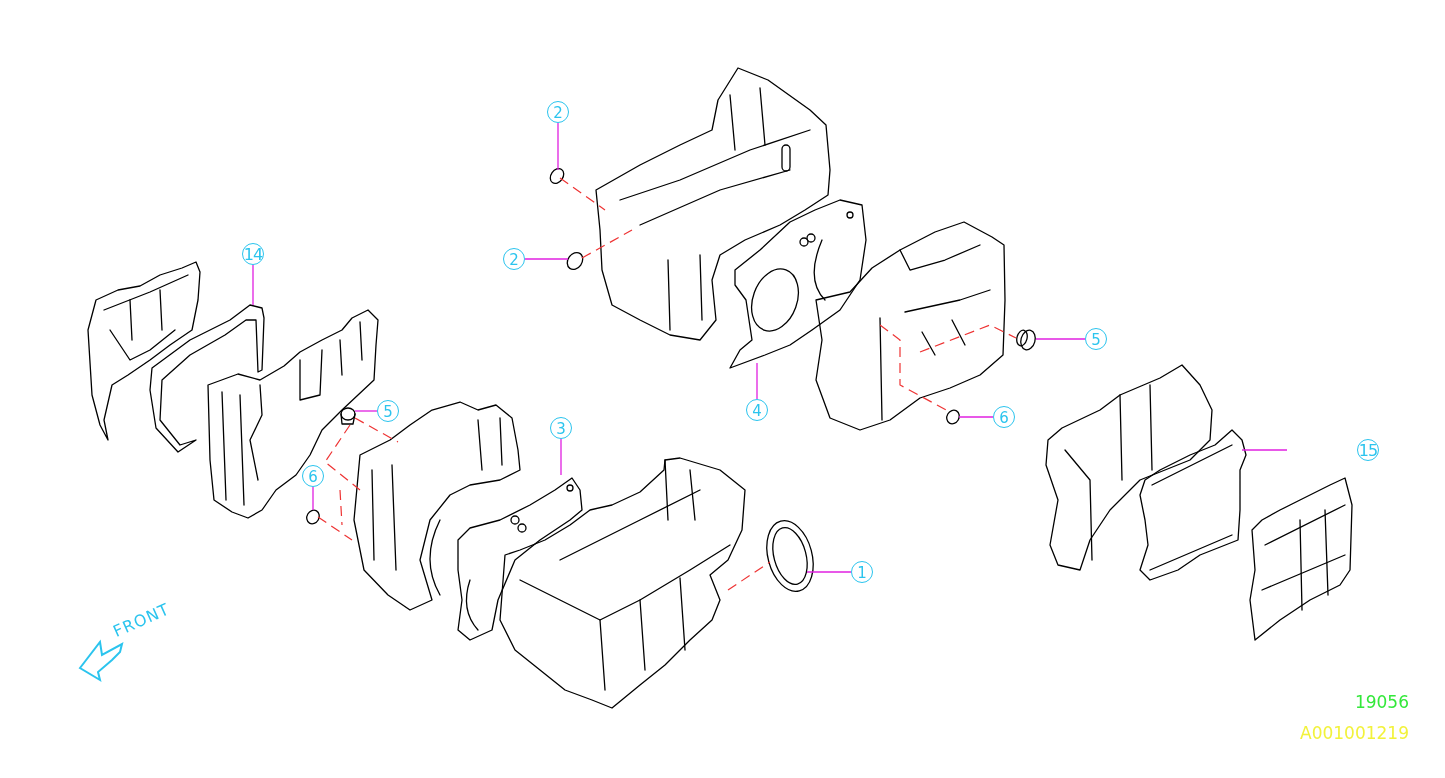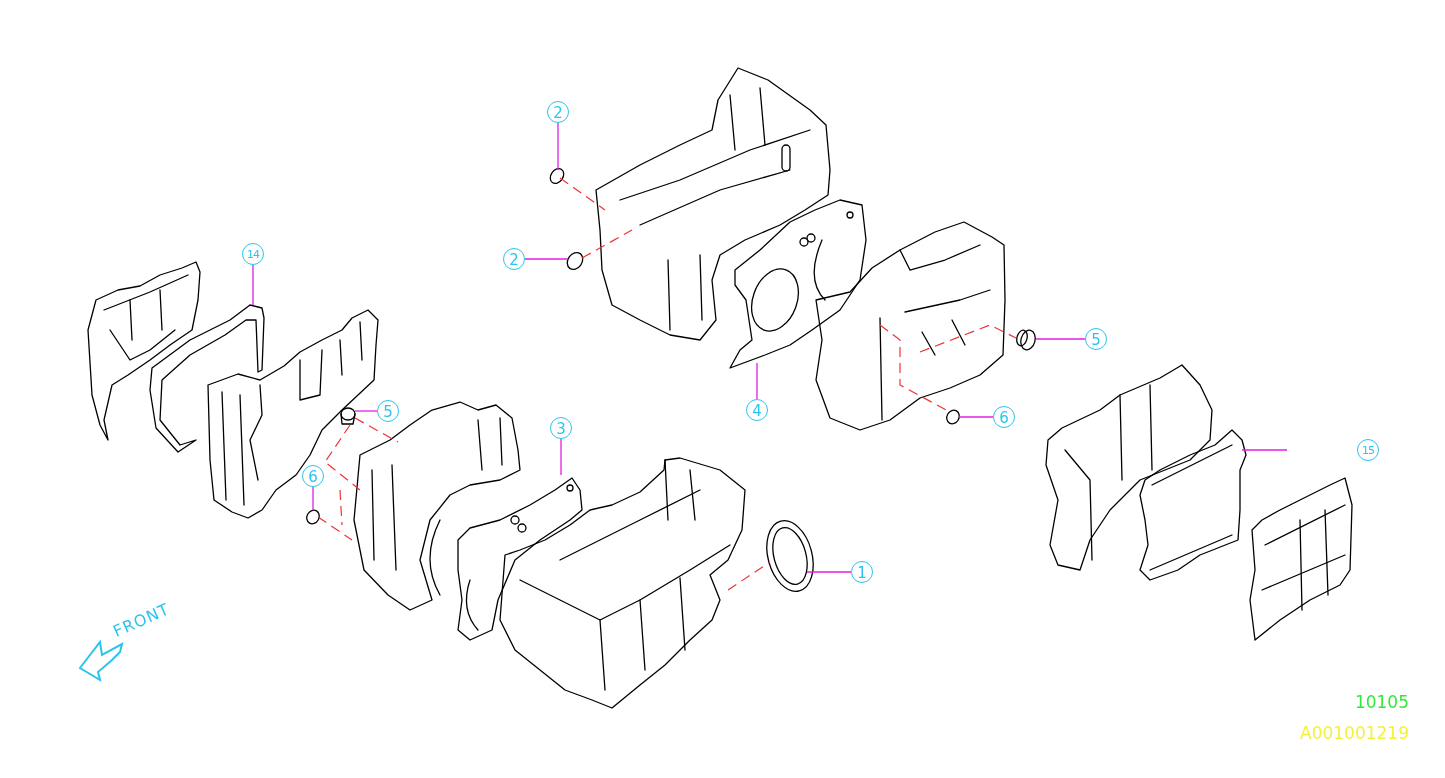--- a/index.html
+++ b/index.html
@@ -1,20 +1,20 @@
 <!DOCTYPE html>
 <html><head>
 <meta charset="utf-8">
 <style>
   html, body { margin: 0; padding: 0; background: #ffffff; }
   body { width: 1445px; height: 778px; position: relative; overflow: hidden; font-family: "DejaVu Sans", sans-serif; }
   #diagram { position: absolute; left: 0; top: 0; width: 1445px; height: 778px; }
   .callout { position: absolute; width: 22px; height: 22px; border: 1.3px solid #2bc4ee; border-radius: 50%;
              color: #2bc4ee; font: 15px "DejaVu Sans", sans-serif; line-height: 22px; text-align: center; cursor: pointer; box-sizing: border-box; }
-  .callout.two { font-size: 11px; letter-spacing: -1px; }
+  .callout.two { font-size: 16px; letter-spacing: -1px; }
   .code-green { position: absolute; right: 36px; top: 692px; color: #33e83a; font: 17px "DejaVu Sans", sans-serif; }
   .code-yellow { position: absolute; right: 36px; top: 723px; color: #f2f23a; font: 17px "DejaVu Sans", sans-serif; text-align: center; }
   .front-label { position: absolute; left: 118px; top: 622px; color: #2bc4ee; font: 16px "DejaVu Sans", sans-serif;
                  transform: rotate(-24deg); transform-origin: left bottom; letter-spacing: 1px; }
 </style>
 </head>
 <body>
 
 <svg id="diagram" viewBox="0 0 1445 778" xmlns="http://www.w3.org/2000/svg">
   <g fill="none" stroke="#000" stroke-width="1.3" stroke-linejoin="round" stroke-linecap="round">
@@ -162,14 +162,14 @@
 <div class="callout" style="left:746px;top:399px;">4</div>
 <div class="callout" style="left:1085px;top:328px;">5</div>
 <div class="callout" style="left:377px;top:400px;">5</div>
 <div class="callout" style="left:993px;top:406px;">6</div>
 <div class="callout" style="left:302px;top:465px;">6</div>
 <div class="callout two" style="left:242px;top:243px;">14</div>
 <div class="callout two" style="left:1357px;top:439px;">15</div>
 
 <div class="front-label">FRONT</div>
 
-<div class="code-green">10105</div>
+<div class="code-green">19056</div>
 <div class="code-yellow">A001001219</div>
 
 </body></html>

